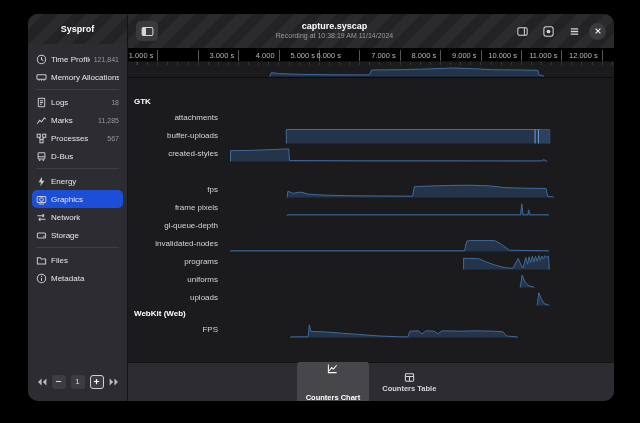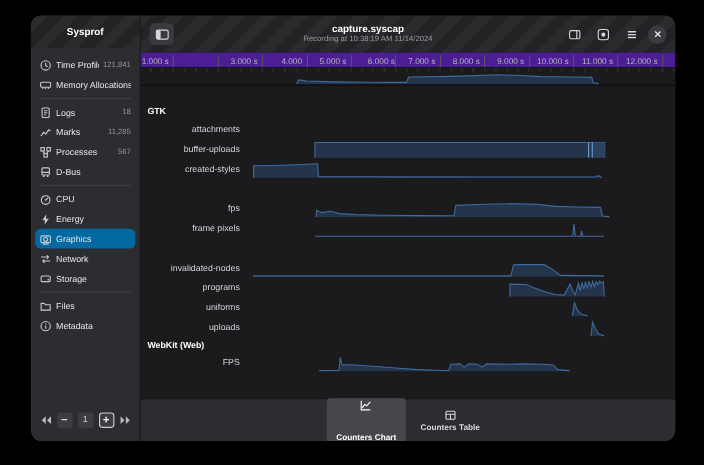--- a/index.html
+++ b/index.html
@@ -11,21 +11,21 @@
   .striped { background:repeating-linear-gradient(-45deg,#2b2b2e 0 10px,#232326 10px 20px); }
 
   
   .sidebar { width:100px; flex:0 0 100px; background:#2d2d31; display:flex; flex-direction:column;
              border-right:1px solid #141416; }
   .sb-header { height:30px; display:flex; align-items:center; justify-content:center; }
   .sb-title { color:#fff; font-size:9px; font-weight:bold; }
   .sb-list { flex:1; padding-top:6px; overflow:hidden; }
   .sitem { height:18px; margin:0 4px; padding:0 4px; border-radius:5px;
            display:flex; align-items:center; gap:4px; color:#e7e7ea; cursor:default; }
-  .sitem.sel { background:#0369a1; }
+  .sitem.sel { background:#1d4ed8; }
   .sitem .ic { width:11px; height:11px; flex:0 0 11px; color:#c9c9ce; display:flex; }
   .sitem .ic svg { width:11px; height:11px; }
   .sitem .lbl { font-size:8px; white-space:nowrap; overflow:hidden; flex:1; }
   .sitem .cnt { font-size:7px; color:#96969c; }
   .sb-sep { height:1px; background:#3e3e43; margin:3px 8px; }
   .sb-foot { height:39px; display:flex; align-items:center; justify-content:center; gap:5px; }
   .zbtn { width:14px; height:14px; border:none; border-radius:3px; background:#3c3c41;
           color:#d9d9de; font-size:8px; line-height:12px; display:flex; align-items:center;
           justify-content:center; padding:0; font-family:"Liberation Sans",sans-serif; }
   .zbtn.hl { border:1px solid #cfcfd4; color:#fff; }
@@ -39,21 +39,21 @@
           color:#d6d6da; display:flex; align-items:center; justify-content:center; padding:0; }
   .hbtn.boxed { background:#3a3a3e; }
   .hbtn svg { width:13px; height:13px; }
   .titles { flex:1; text-align:center; line-height:1.25; overflow:hidden; }
   .t-main { color:#fff; font-size:9px; font-weight:bold; }
   .t-sub { color:#9a9aa0; font-size:7px; }
   .h-actions { display:flex; align-items:center; gap:4px; }
   .closebtn { width:17px; height:17px; border:none; border-radius:50%; background:#3a3a3f;
               color:#e8e8ec; font-size:9px; display:flex; align-items:center; justify-content:center; padding:0; }
 
-  .ruler { height:14px; background:#4c1d95; border-bottom:1px solid #101012; position:relative; }
+  .ruler { height:14px; background:#000000; border-bottom:1px solid #101012; position:relative; }
   .rlabel { position:absolute; top:3px; width:52px; text-align:right; color:#b6b6bc; font-size:7.5px; }
   .rtick { position:absolute; top:2px; width:1px; height:11px; background:#55555c; }
 
   .content { height:300px; background:#1b1b1e; position:relative; overflow:hidden; }
   .minorticks { position:absolute; top:0; left:0; right:0; height:3px;
     background:repeating-linear-gradient(90deg,#34343a 0 1px,transparent 1px 10.1px);
     background-position:9px 0; }
   .overview { position:absolute; top:0; left:0; width:485px; height:15px; }
   .ov-divider { position:absolute; top:15px; left:0; right:0; height:1px; background:#0d0d0f; }
   .rows { position:absolute; top:32px; left:0; right:0; }
@@ -141,30 +141,20 @@
               <circle cx="4" cy="10" r="0.9" fill="currentColor"></circle>
               <circle cx="8" cy="10" r="0.9" fill="currentColor"></circle>
             </svg>
           </span>
           <span class="lbl">D-Bus</span>
         </div>
         <div class="sb-sep"></div>
         <div class="sitem">
           <span class="ic">
             <svg viewBox="0 0 12 12" stroke-width="1.1">
-              <circle cx="6" cy="6.4" r="4.3" fill="none" stroke="currentColor"></circle>
-              <path d="M6 6.4 L8.6 3.9" stroke="currentColor"></path>
-              <circle cx="6" cy="6.4" r="0.8" fill="currentColor"></circle>
-            </svg>
-          </span>
-          <span class="lbl">CPU</span>
-        </div>
-        <div class="sitem">
-          <span class="ic">
-            <svg viewBox="0 0 12 12" stroke-width="1.1">
               <path d="M6.6 0.8 L2.8 6.7 H5.4 L4.8 11.2 L9.2 5.2 H6.4 Z" fill="currentColor"></path>
             </svg>
           </span>
           <span class="lbl">Energy</span>
         </div>
         <div class="sitem sel">
           <span class="ic">
             <svg viewBox="0 0 12 12" stroke-width="1.1">
               <rect x="1.3" y="2.6" width="9.4" height="6.8" rx="1" fill="none" stroke="currentColor"></rect>
               <circle cx="6" cy="6" r="2" fill="none" stroke="currentColor"></circle>
@@ -278,21 +268,21 @@
         <span class="rlabel" style="left: -26.6px;">1.000 s</span>
         <span class="rtick" style="left: 29.4px;"></span>
         <span class="rlabel" style="left: 3px; margin-top: 24px;">2.000 s</span>
         <span class="rtick" style="left: 69.8px;"></span>
         <span class="rlabel" style="left: 54.2px;">3.000 s</span>
         <span class="rtick" style="left: 110.2px;"></span>
         <span class="rlabel" style="left: 94.6px; padding-left: 32px;">4.000 s</span>
         <span class="rtick" style="left: 150.6px;"></span>
         <span class="rlabel" style="left: 135px;">5.000 s</span>
         <span class="rtick" style="left: 191px;"></span>
-        <span class="rlabel" style="left: 179px;">6.000 s</span>
+        <span class="rlabel" style="left: 161px;">6.000 s</span>
         <span class="rtick" style="left: 231.4px;"></span>
         <span class="rlabel" style="left: 215.8px;">7.000 s</span>
         <span class="rtick" style="left: 271.8px;"></span>
         <span class="rlabel" style="left: 256.2px;">8.000 s</span>
         <span class="rtick" style="left: 312.2px;"></span>
         <span class="rlabel" style="left: 296.6px;">9.000 s</span>
         <span class="rtick" style="left: 352.6px;"></span>
         <span class="rlabel" style="left: 337px;">10.000 s</span>
         <span class="rtick" style="left: 393px;"></span>
         <span class="rlabel" style="left: 377.4px;">11.000 s</span>
@@ -345,20 +335,21 @@
           </div>
           <div class="crow">
             <svg viewBox="0 0 485 17">
               <path d="M159.1 16.5 L159.1 15.8 L392.6 15.8 L393.8 4.8 L395.0 15.8 L399.9 15.8 L400.7 10.8 L401.9 15.8 L420.5 15.8 L420.5 16.5 Z" fill="#24344a"></path>
               <path d="M159.1 16.5 L159.1 15.8 L392.6 15.8 L393.8 4.8 L395.0 15.8 L399.9 15.8 L400.7 10.8 L401.9 15.8 L420.5 15.8 L420.5 16.5" fill="none" stroke="#3f6a9c" stroke-width="1"></path>
             </svg>
             <span class="clabel">frame pixels</span>
           </div>
           <div class="crow">
             <svg viewBox="0 0 485 17"></svg>
+            <span class="clabel">gl-queue-depth</span>
           </div>
           <div class="crow">
             <svg viewBox="0 0 485 17">
               <path d="M102.5 16.5 L102.5 15.8 L336.4 15.8 L338.9 6.0 L342.5 5.6 L366.7 5.6 L372.8 9.0 L381.7 15.3 L420.5 15.8 L420.5 16.5 Z" fill="#24344a"></path>
               <path d="M102.5 16.5 L102.5 15.8 L336.4 15.8 L338.9 6.0 L342.5 5.6 L366.7 5.6 L372.8 9.0 L381.7 15.3 L420.5 15.8 L420.5 16.5" fill="none" stroke="#3f6a9c" stroke-width="1"></path>
             </svg>
             <span class="clabel">invalidated-nodes</span>
           </div>
           <div class="crow">
             <svg viewBox="0 0 485 17">

